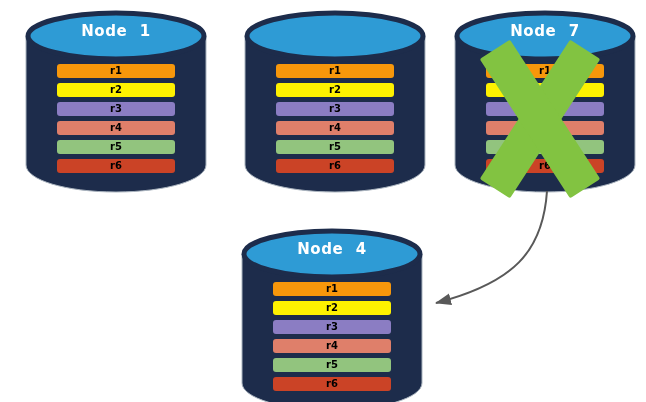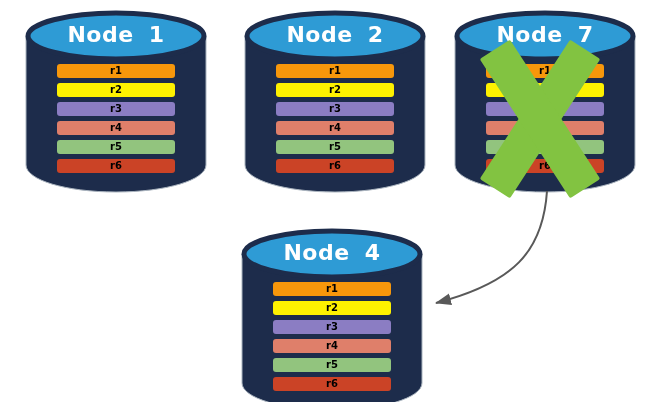--- a/index.html
+++ b/index.html
@@ -15,21 +15,21 @@
   .node-1 { left: 24px;  top: 7px; }
   .node-2 { left: 243px; top: 7px; }
   .node-3 { left: 453px; top: 7px; }
   .node-4 { left: 240px; top: 225px; text-decoration: underline; }
   svg.cyl { position: absolute; left: 0; top: 0; width: 184px; height: 188px; }
   .cyl-body { stroke-width: 1; }
   .cyl-top  { stroke-width: 5; }
   .node-title {
     position: absolute; top: 15px; left: 0; right: 0;
     text-align: center;
-    font-size: 22px; font-weight: bold;
+    font-size: 15px; font-weight: bold;
     word-spacing: 7px;
     letter-spacing: 0.5px;
   }
   .rows { position: absolute; top: 57px; left: 33px; right: 33px; }
   .row {
     height: 14px; line-height: 14px;
     margin-bottom: 5px;
     border-radius: 3px;
     text-align: center;
     font-size: 10px; font-weight: bold;
@@ -70,21 +70,20 @@
       <div class="row" style="background: rgb(146, 196, 126); color: rgb(0, 0, 0);">r5</div>
       <div class="row" style="background: rgb(203, 67, 38); color: rgb(0, 0, 0);">r6</div>
     </div>
   </div>
 
   <div class="node node-2">
     <svg class="cyl" viewBox="0 0 184 188">
       <path class="cyl-body" d="M2,29 L2,158 C2,173 42,185 92,185 C142,185 182,173 182,158 L182,29 Z" fill="#1d2c4b" stroke="#aab4bf"></path>
       <ellipse class="cyl-top" cx="92" cy="29" rx="88" ry="23" fill="#2e9bd5" stroke="#1d2c4b"></ellipse>
     </svg>
-    <div class="node-title" style="color: rgb(255, 255, 255);">Node 2</div>
     <div class="rows">
       <div class="row" style="background: rgb(247, 151, 11); color: rgb(0, 0, 0);">r1</div>
       <div class="row" style="background: rgb(254, 242, 0); color: rgb(0, 0, 0);">r2</div>
       <div class="row" style="background: rgb(139, 125, 195); color: rgb(0, 0, 0);">r3</div>
       <div class="row" style="background: rgb(223, 127, 106); color: rgb(0, 0, 0);">r4</div>
       <div class="row" style="background: rgb(146, 196, 126); color: rgb(0, 0, 0);">r5</div>
       <div class="row" style="background: rgb(203, 67, 38); color: rgb(0, 0, 0);">r6</div>
     </div>
   </div>
 

